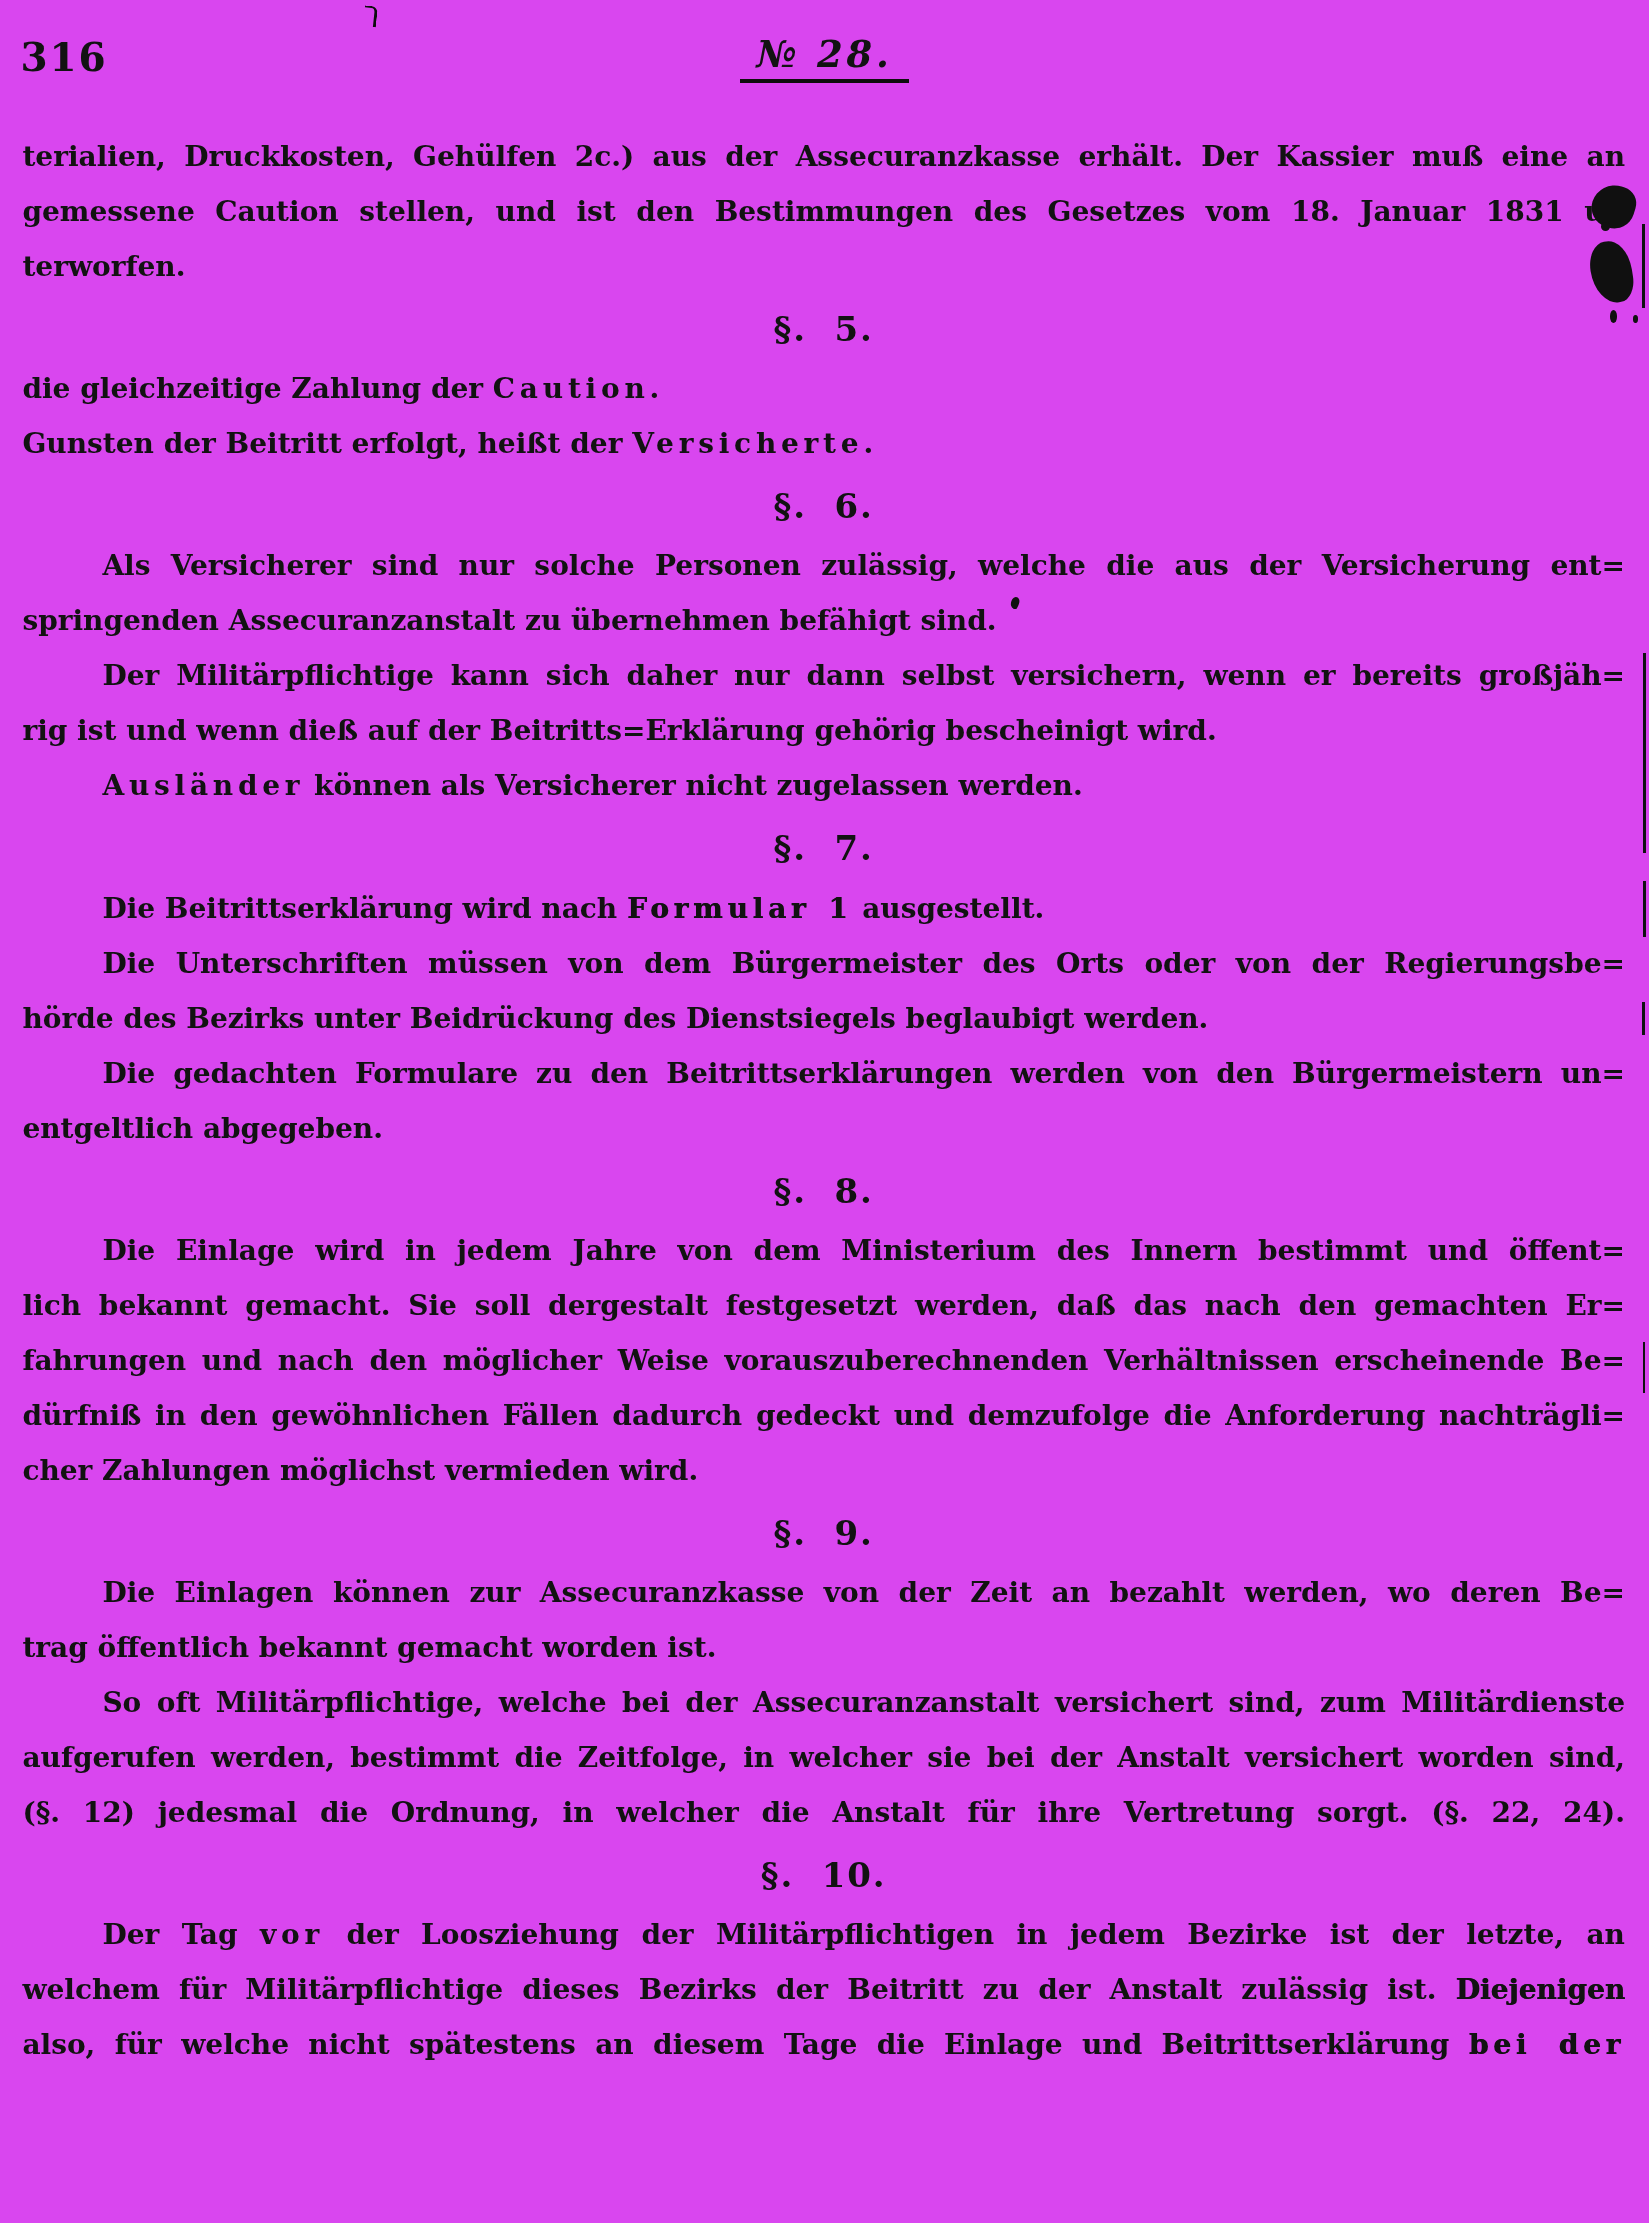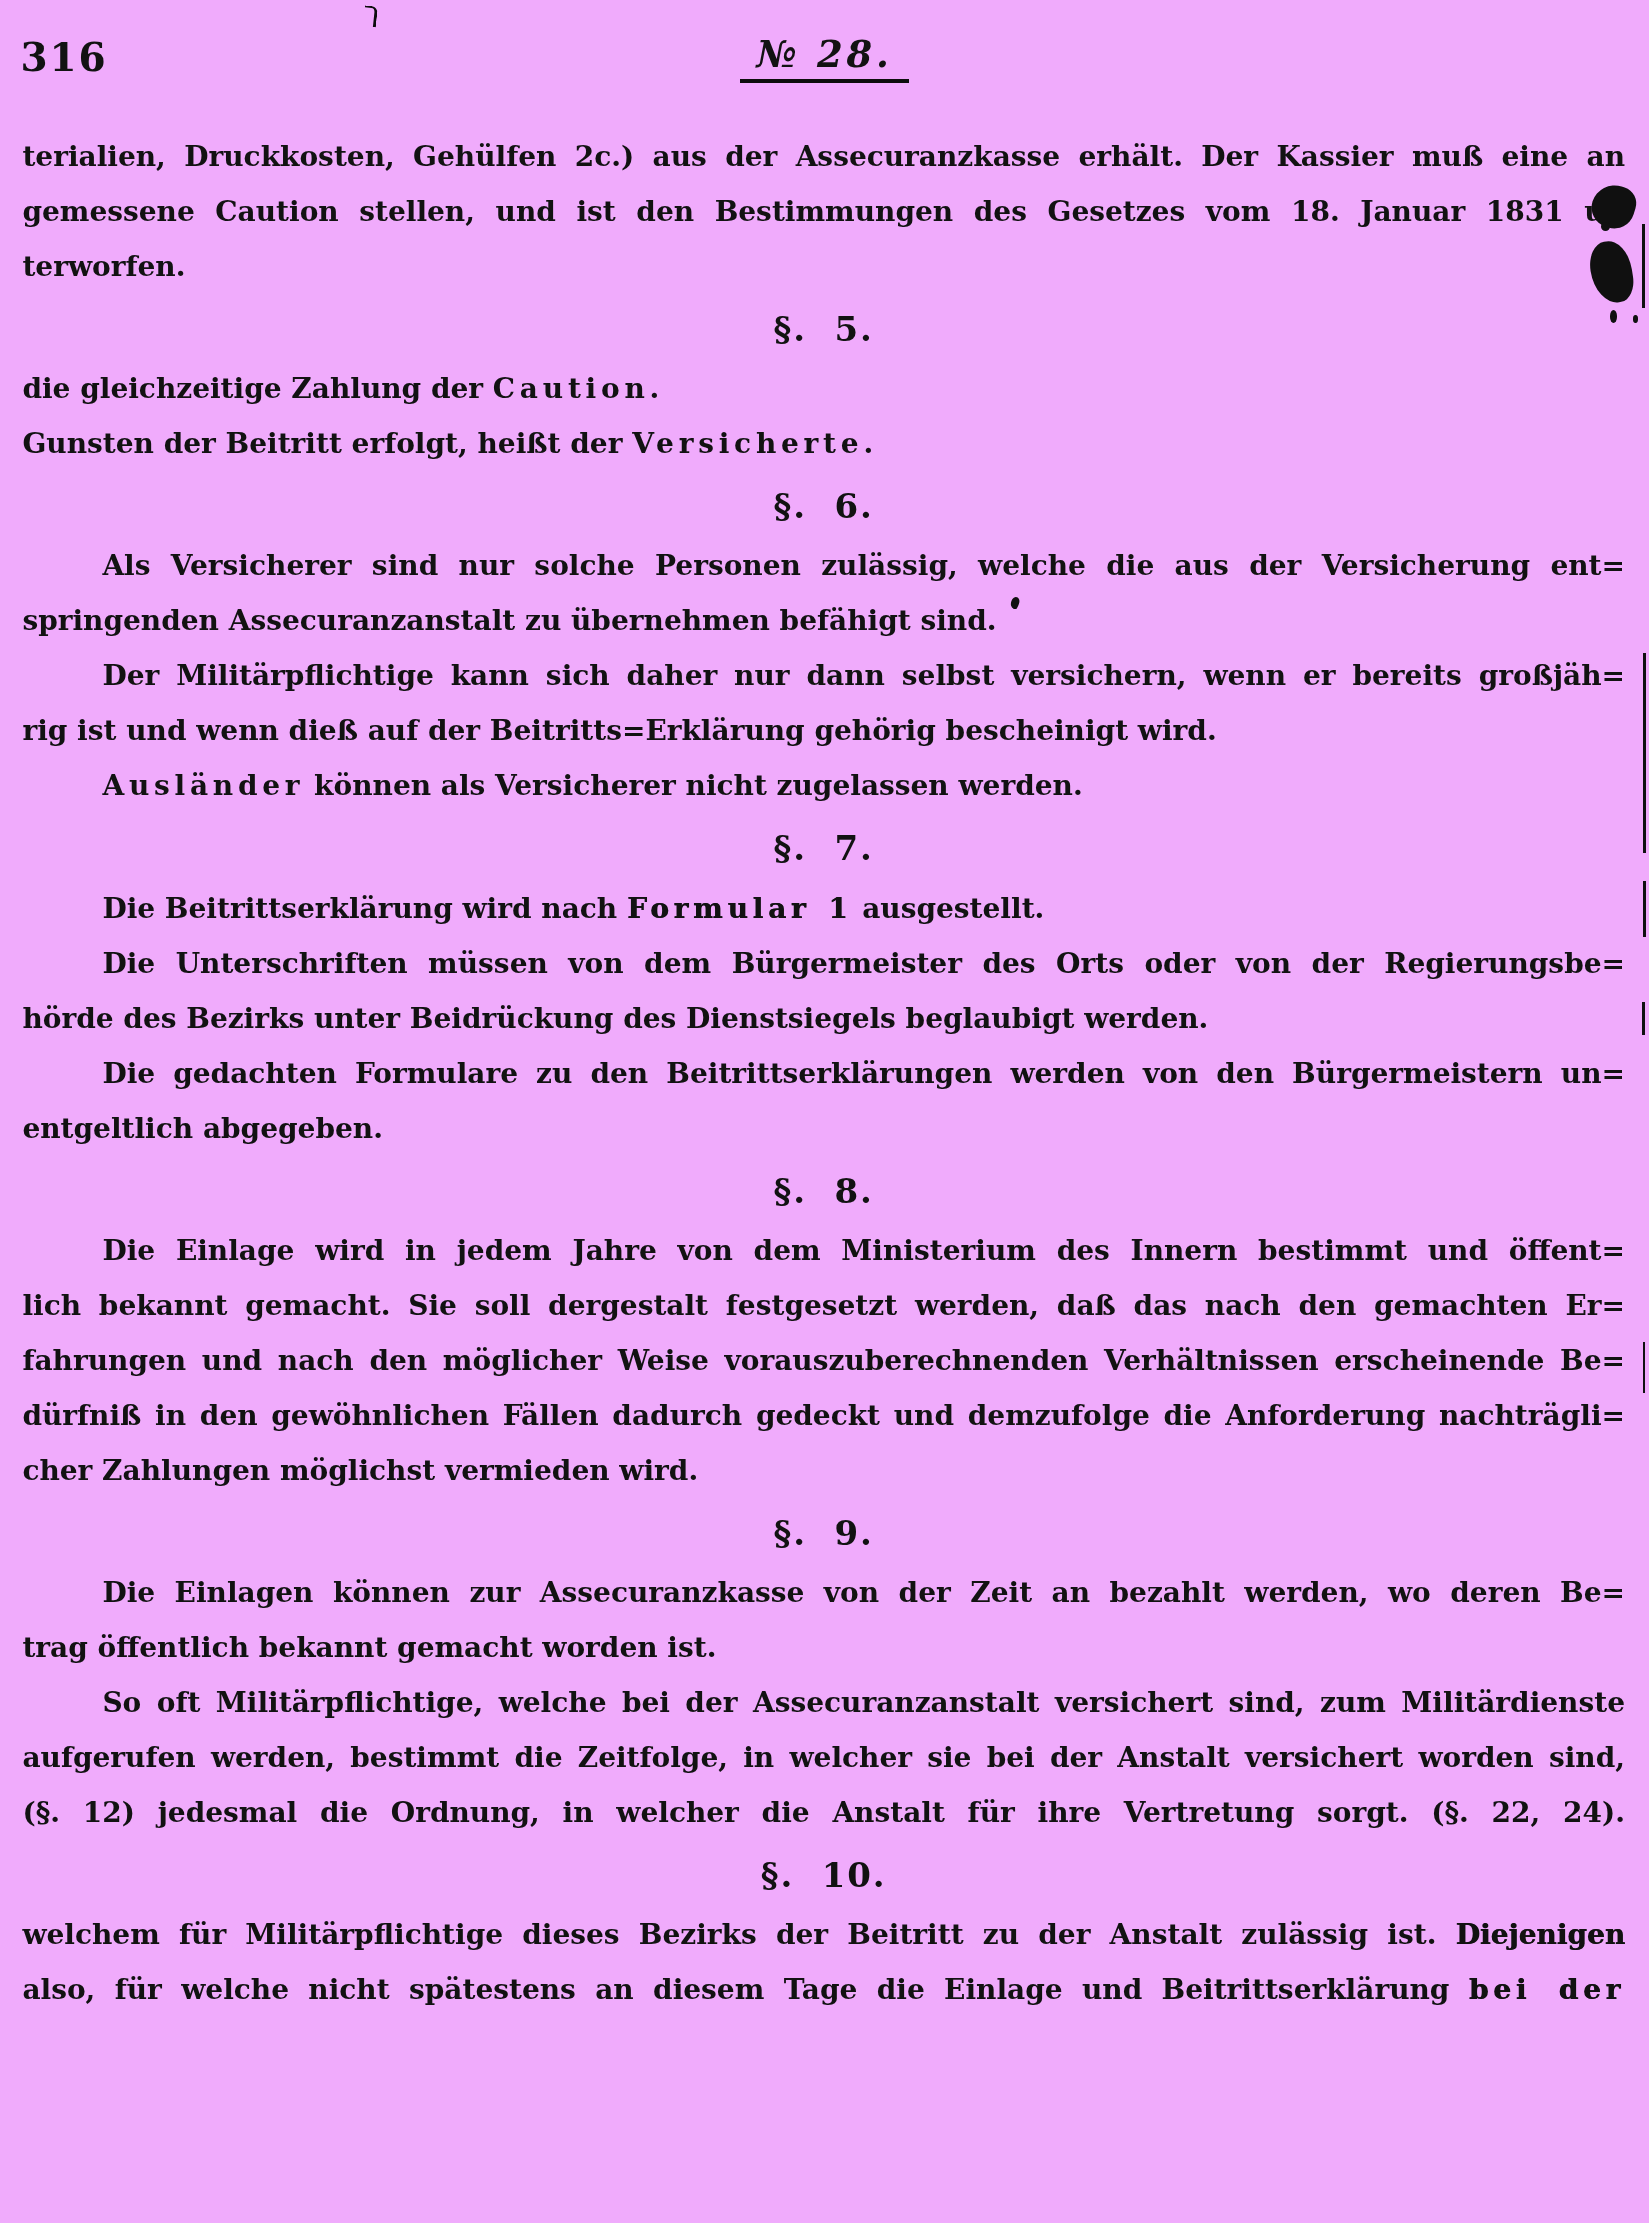--- a/index.html
+++ b/index.html
@@ -3,21 +3,21 @@
 <meta charset="utf-8">
 <style>
   html, body { margin:0; padding:0; }
   body {
     width:1649px; height:2223px;
     background:#ffffff;
     font-family:"DejaVu Serif", "Liberation Serif", serif;
     color:#121212;
     overflow:hidden;
   }
-  .page { position:relative; width:1649px; height:2223px; background:#f0abfc; }
+  .page { position:relative; width:1649px; height:2223px; background:#d946ef; }
 
   
   .header { position:relative; height:101px; padding-top:24px; }
   .pagenum {
     position:absolute; left:20.5px; top:34px;
     font-size:39px; font-weight:bold; letter-spacing:1.9px;
   }
   .issue-wrap { text-align:center; padding-top:7.5px; }
   .issue {
     display:inline-block;
@@ -112,18 +112,19 @@
       <div class="line just"><span>fahrungen und nach den möglicher Weise vorauszuberechnenden Verhältnissen erscheinende Be=</span></div>
       <div class="line just"><span>dürfniß in den gewöhnlichen Fällen dadurch gedeckt und demzufolge die Anforderung nachträgli=</span></div>
       <div class="line"><span>cher Zahlungen möglichst vermieden wird.</span></div>
       <div class="heading">§.  9.</div>
       <div class="line just ind"><span>Die Einlagen können zur Assecuranzkasse von der Zeit an bezahlt werden, wo deren Be=</span></div>
       <div class="line"><span>trag öffentlich bekannt gemacht worden ist.</span></div>
       <div class="line just ind"><span>So oft Militärpflichtige, welche bei der Assecuranzanstalt versichert sind, zum Militärdienste</span></div>
       <div class="line just"><span>aufgerufen werden, bestimmt die Zeitfolge, in welcher sie bei der Anstalt versichert worden sind,</span></div>
       <div class="line just"><span>(§. 12) jedesmal die Ordnung, in welcher die Anstalt für ihre Vertretung sorgt. (§. 22, 24).</span></div>
       <div class="heading">§.  10.</div>
+      <div class="line just ind"><span>Der Tag </span><span class="sp">vor</span><span> der Loosziehung der Militärpflichtigen in jedem Bezirke ist der letzte, an</span></div>
       <div class="line just"><span>welchem für Militärpflichtige dieses Bezirks der Beitritt zu der Anstalt zulässig ist. </span><span class="b">Diejenigen</span></div>
       <div class="line just"><span>also, für welche nicht spätestens an diesem Tage die Einlage und Beitrittserklärung </span><span class="sp b">bei der</span></div>
     </div>
 
 </div>
 
 
 </body></html>

